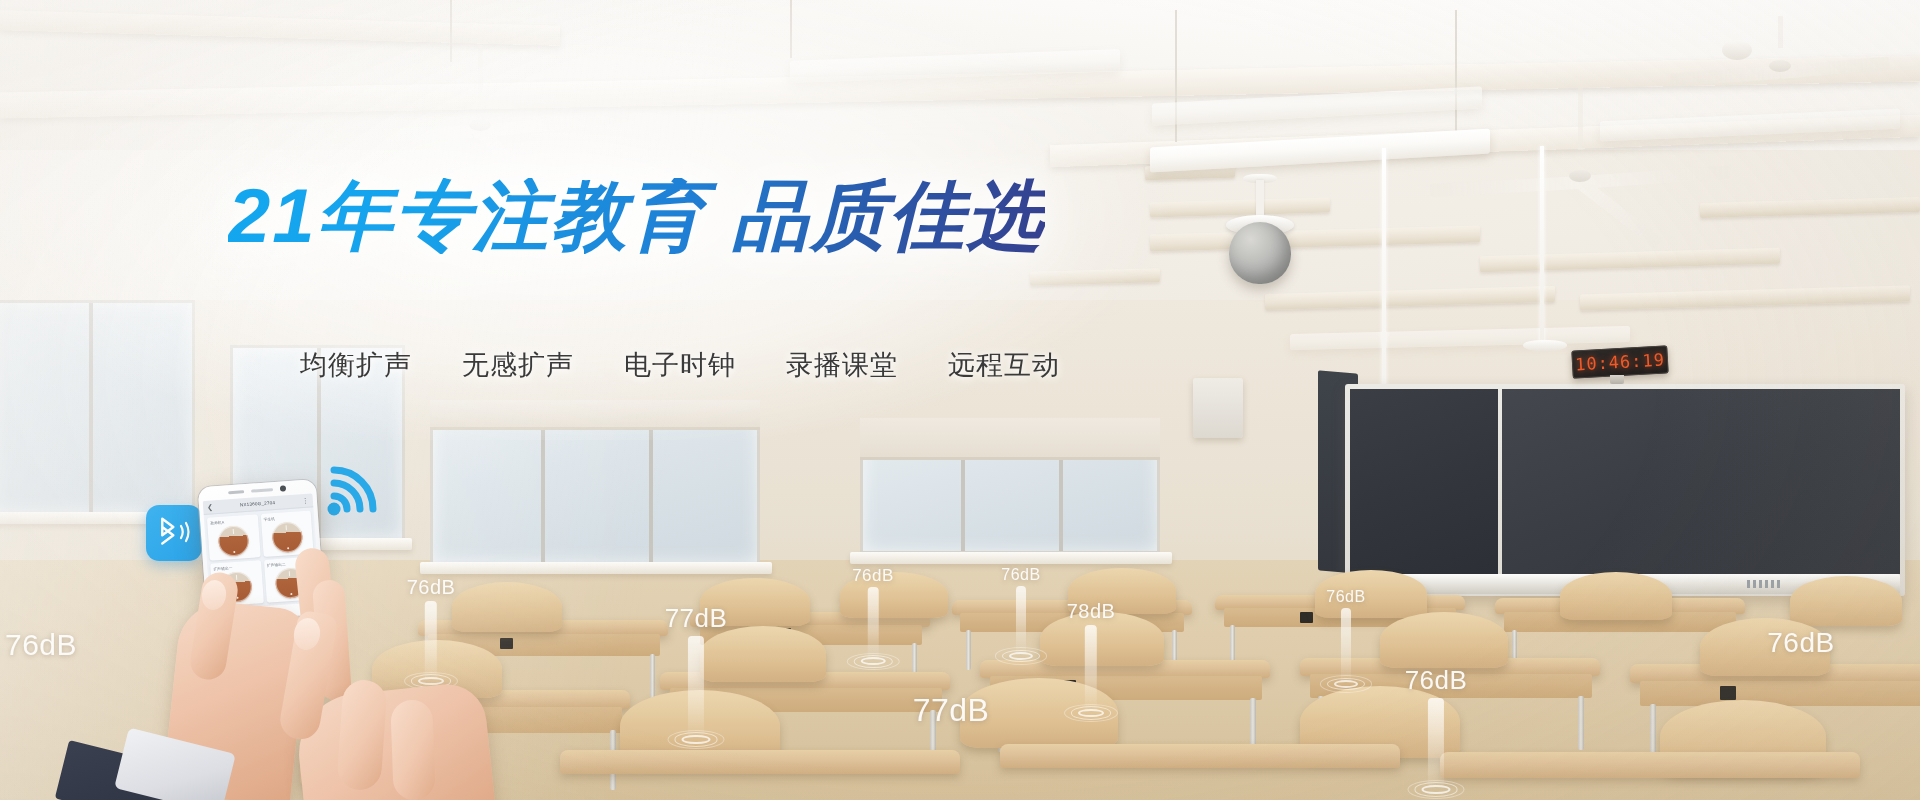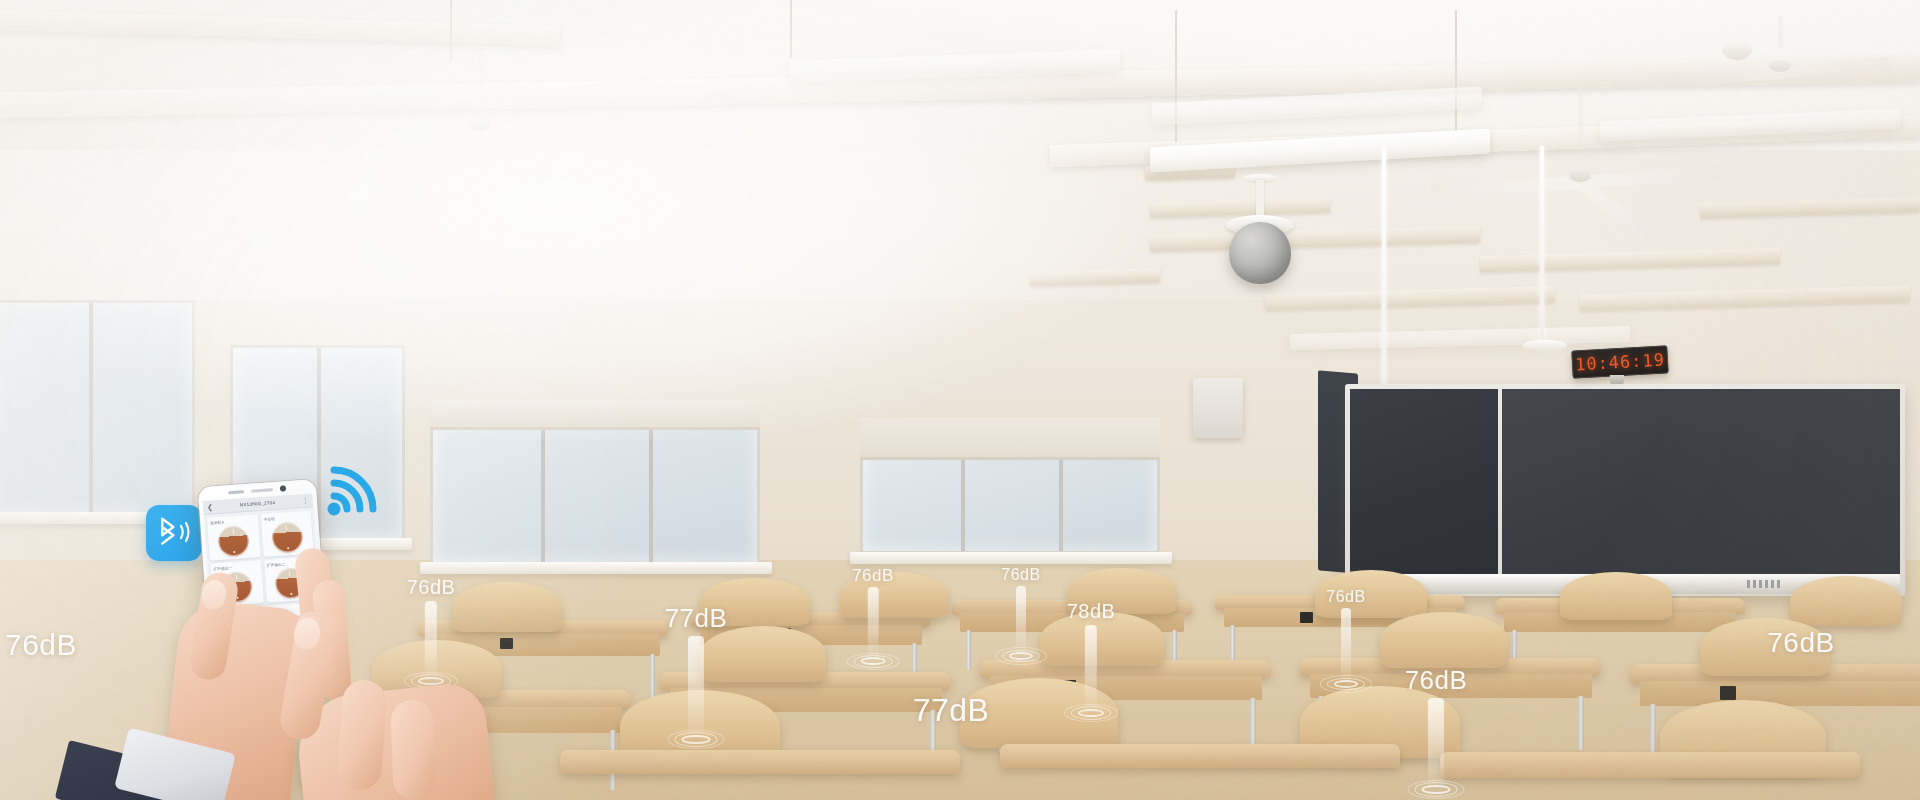--- a/index.html
+++ b/index.html
@@ -665,22 +665,32 @@
         <div class="db-beam" style="top: 32.5px; height: 92px; width: 16.12px;"></div>
         <div class="db-ripple" style="width: 29px; height: 9.57px; top: 119.715px; opacity: 0.85; border-width: 2px;"></div>
         <div class="db-ripple" style="width: 43px; height: 14.19px; top: 117.405px; opacity: 0.63; border-width: 1.5px;"></div>
         <div class="db-ripple" style="width: 57px; height: 18.81px; top: 115.095px; opacity: 0.41; border-width: 1.5px;"></div>
       </div>
       <div class="db-marker" style="left: 1800px; top: 627px; width: 2px;">
         <div class="db-label" style="font-size: 28px; top: 0px;">76dB</div>
       </div>
     </div>
 
-
-
+  <h1 class="headline">
+    <span>21年专注教育</span><span class="gap"></span><span>品质佳选</span>
+  </h1>
+
+
+  <div class="features">
+    <span class="feat">均衡扩声</span>
+    <span class="feat">无感扩声</span>
+    <span class="feat">电子时钟</span>
+    <span class="feat">录播课堂</span>
+    <span class="feat">远程互动</span>
+  </div>
 
   <div class="bt-badge">
     <svg width="40" height="32" viewBox="0 0 40 32">
       <path d="M9 4 L21 13 L9 22 L9 4 Z M9 13 L21 22 L9 31" fill="none" stroke="#ffffff" stroke-width="2.6" stroke-linejoin="round" stroke-linecap="round" transform="translate(0,-2) scale(0.92)"></path>
       <path d="M27 9 Q30.5 15 27 21" fill="none" stroke="#ffffff" stroke-width="2.2" stroke-linecap="round"></path>
       <path d="M32 6 Q37 15 32 24" fill="none" stroke="#ffffff" stroke-width="2.2" stroke-linecap="round"></path>
     </svg>
   </div>
 
   <div class="signal">

